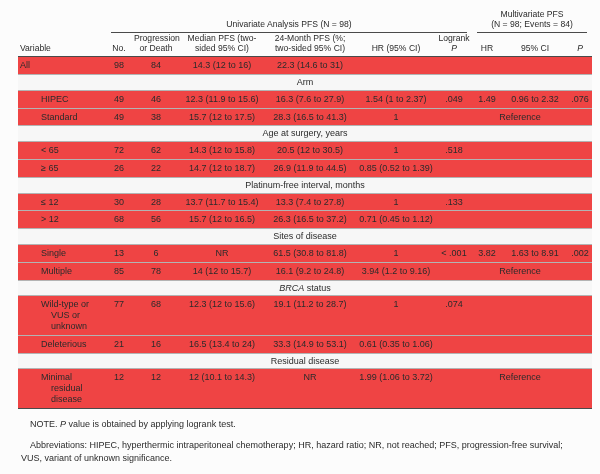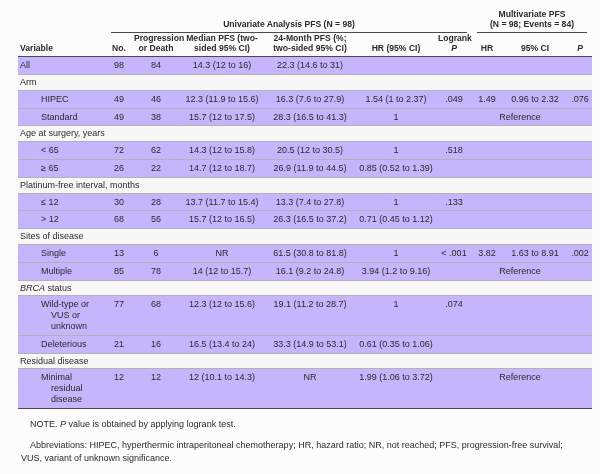--- a/index.html
+++ b/index.html
@@ -20,35 +20,35 @@
     table-layout:fixed;
     width:574px;
     margin-left:8px;
     font-size:9px;
     border-bottom:1.5px solid #4a4a4a;
   }
   col.c-var{width:88px;} col.c-no{width:26px;} col.c-ev{width:48px;}
   col.c-med{width:84px;} col.c-24{width:92px;} col.c-hr{width:80px;}
   col.c-lp{width:36px;} col.c-mhr{width:30px;} col.c-mci{width:66px;} col.c-mp{width:24px;}
 
-  thead th { font-weight:bold; font-size:8.6px; line-height:1.2; vertical-align:bottom; padding:0 2px 3px; text-align:center;margin-top:13px; }
+  thead th { font-weight:normal; font-size:8.6px; line-height:1.2; vertical-align:bottom; padding:0 2px 3px; text-align:center;margin-top:13px; }
   thead tr.grouprow th { border-bottom:none; padding:0; vertical-align:bottom; }
   thead tr.grouprow .groupbox { border-bottom:1.4px solid #4a4a4a; padding:1px 0 2px; margin:0 5px; }
   thead tr.colrow th { border-bottom:1.5px solid #4a4a4a; }
   thead th.h-var { text-align:left; padding-left:2px; }
   .stack span { display:block; }
   .ital { font-style:italic; }
 
   tbody tr { border-top:1px solid #b3b3b3; }
-  tbody tr.data { background:#c4b5fd; }
+  tbody tr.data { background:#ef4444; }
   tbody tr.section { background:#f7f7f7; }
   tbody td { padding:3px 2px; text-align:center; vertical-align:top; line-height:1.2; }
   tbody td.var { text-align:left; padding-left:2px; }
   tbody td.var.indent { padding-left:33px; text-indent:-10px; }
-  tbody td.sectionlabel { text-align:left; padding:2px 2px;margin-left:28px; }
+  tbody td.sectionlabel { text-align:center; padding:2px 2px;margin-left:28px; }
 
   .notes { font-size:9px; line-height:1.4; margin:6px 0 0 2px; color:#2b2b2b; }
   .notes p { margin:9px; text-indent:9px; }
 </style>
 </head>
 <body>
 
 <div class="page">
 
 

